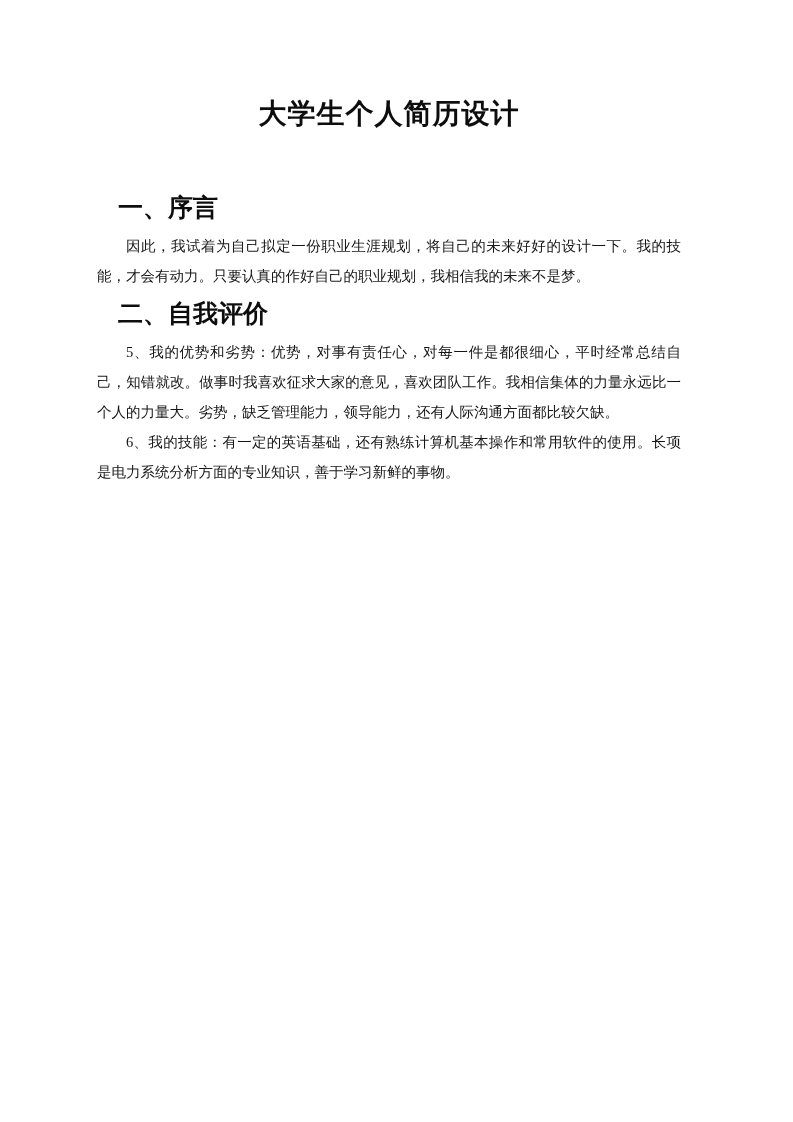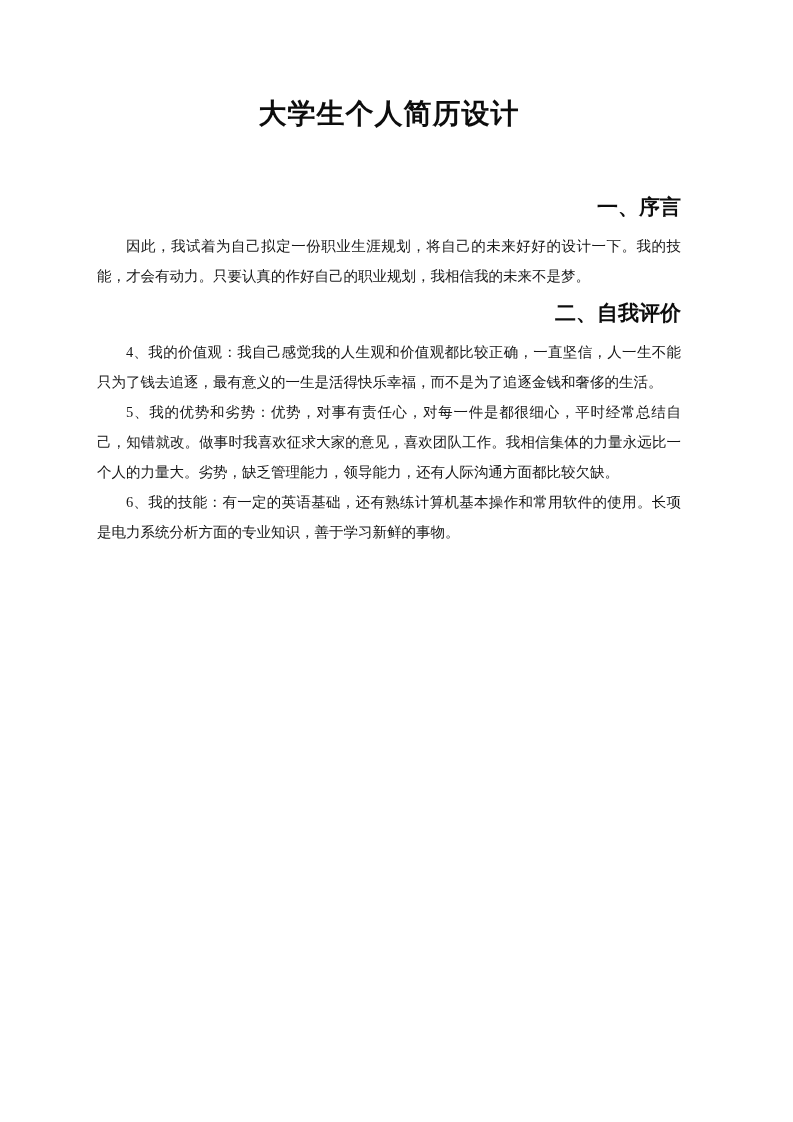--- a/index.html
+++ b/index.html
@@ -25,24 +25,23 @@
     font-size: 28px;
     line-height: 32px;
     letter-spacing: 1px;
     color: #0d0d0d;
   }
   .section { margin: 0; }
   .section-heading {
     margin: 0 0 12px 21px;
     font-family: "Liberation Sans", "DejaVu Sans", sans-serif;
     font-weight: bold;
-    font-size: 21px;
+    font-size: 25px;
     line-height: 24px;
     color: #0d0d0d;
-    text-align: right;
   }
   .section-heading.first { margin-top: 65px; }
   .section-heading.second { margin-top: 10px; }
   .body-paragraph {
     margin: 0;
     font-family: "Liberation Serif", "DejaVu Serif", serif;
     font-size: 14.5px;
     line-height: 30px;
     text-align: justify;
     text-indent: 2em;
@@ -57,18 +56,17 @@
 
   <h1 class="doc-title">大学生个人简历设计</h1>
 
   <div class="section">
     <h2 class="section-heading first">一、序言</h2>
     <p class="body-paragraph">因此，我试着为自己拟定一份职业生涯规划，将自己的未来好好的设计一下。我的技能，才会有动力。只要认真的作好自己的职业规划，我相信我的未来不是梦。</p>
   </div>
 
   <div class="section">
     <h2 class="section-heading second">二、自我评价</h2>
-    <p class="body-paragraph">4、我的价值观：我自己感觉我的人生观和价值观都比较正确，一直坚信，人一生不能只为了钱去追逐，最有意义的一生是活得快乐幸福，而不是为了追逐金钱和奢侈的生活。</p>
     <p class="body-paragraph">5、我的优势和劣势：优势，对事有责任心，对每一件是都很细心，平时经常总结自己，知错就改。做事时我喜欢征求大家的意见，喜欢团队工作。我相信集体的力量永远比一个人的力量大。劣势，缺乏管理能力，领导能力，还有人际沟通方面都比较欠缺。</p>
     <p class="body-paragraph">6、我的技能：有一定的英语基础，还有熟练计算机基本操作和常用软件的使用。长项是电力系统分析方面的专业知识，善于学习新鲜的事物。</p>
   </div>
 
 </div>
 
 </body></html>

